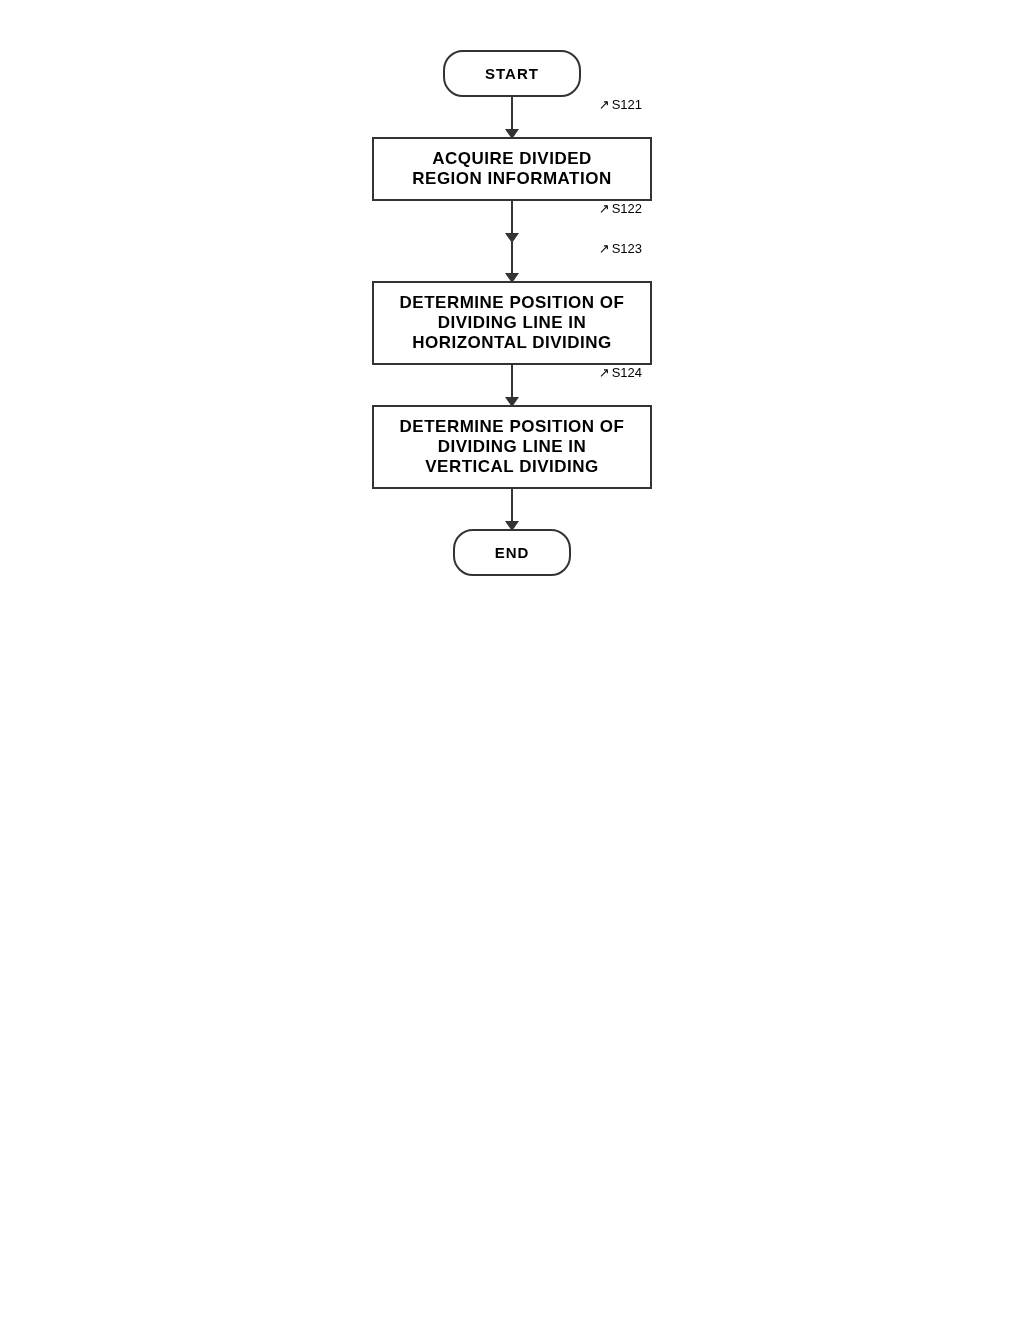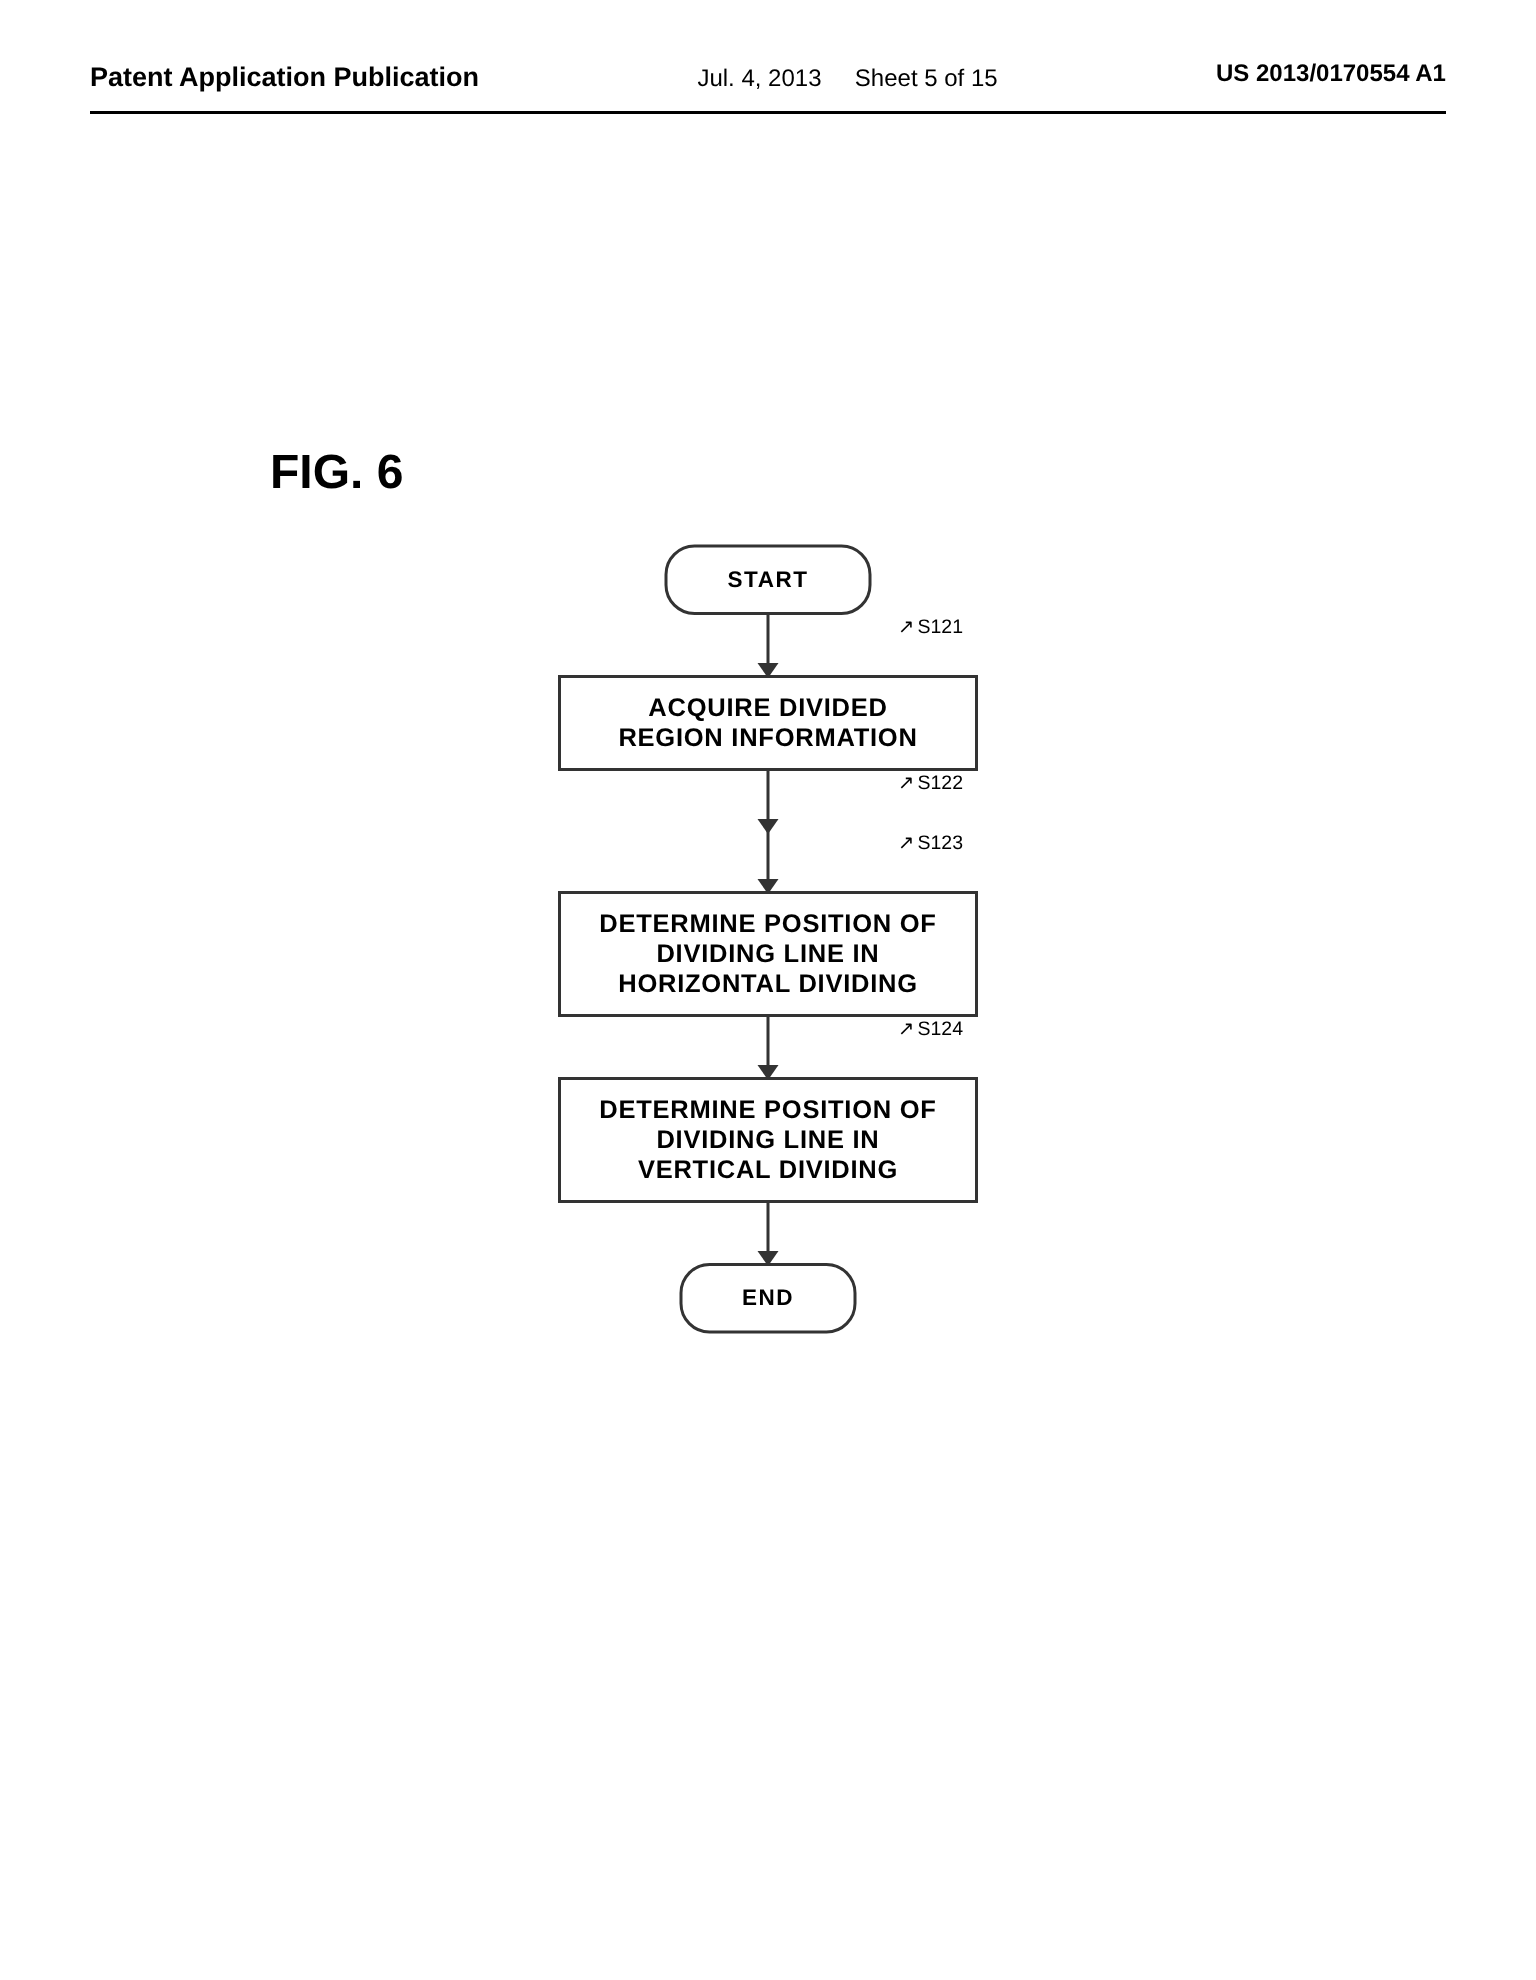--- a/index.html
+++ b/index.html
@@ -148,30 +148,21 @@
     .step-tick-mark {
       margin-right: 2px;
       font-size: 13px;
     }
   </style>
 </head>
 <body>
 
 <div class="page-container">
 
-  <div class="header">
-    <div class="header-left">Patent Application Publication</div>
-    <div class="header-middle">
-      <span>Jul. 4, 2013</span>&nbsp;&nbsp;&nbsp;&nbsp;
-      <span>Sheet 5 of 15</span>
-    </div>
-    <div class="header-right">US 2013/0170554 A1</div>
-  </div>
-
-  <div class="fig-label">FIG. 6</div>
+
 
   <div class="flowchart-container">
 
     <div class="fc-node">
       <div class="fc-rounded-rect">
         <span>START</span>
       </div>
     </div>
 
     <div class="arrow-with-label">

